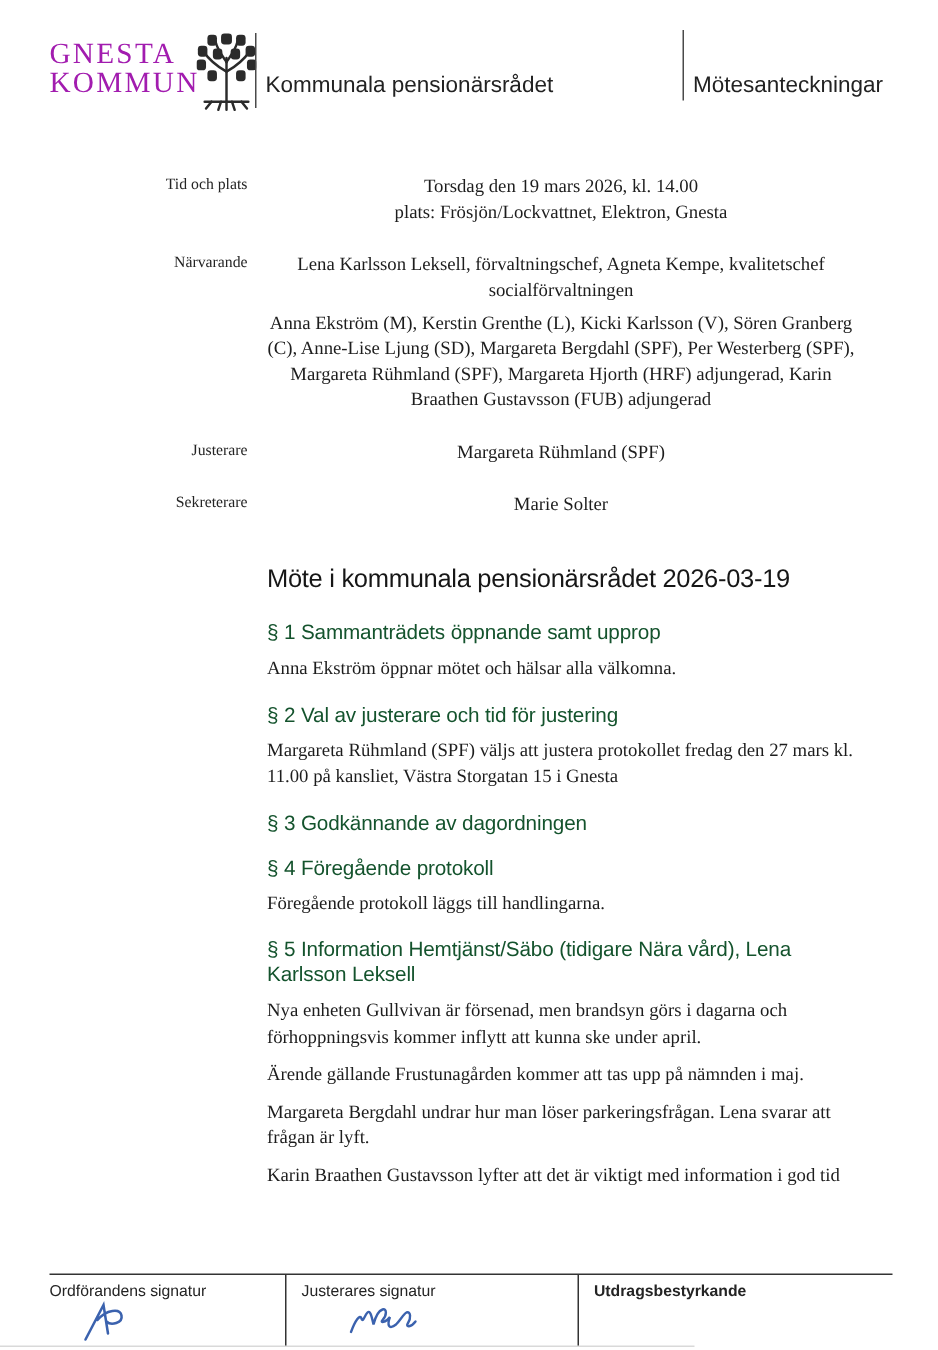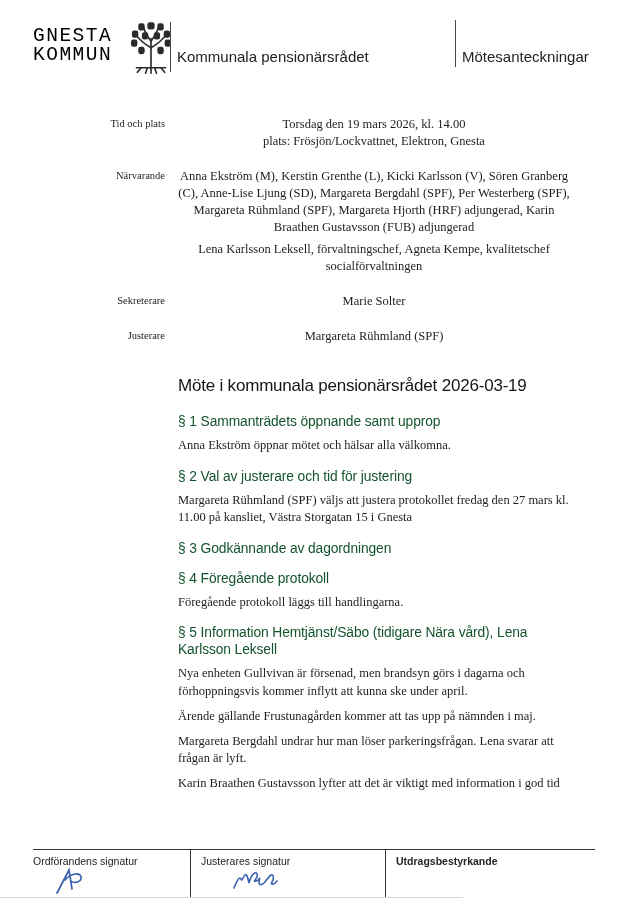--- a/index.html
+++ b/index.html
@@ -10,23 +10,23 @@
     background: #ffffff;
     color: #1c1c1c;
     font-family: "Liberation Serif", "DejaVu Serif", serif;
     overflow: hidden;
   }
 
   
   .hdr { position: absolute; left: 0; top: 0; width: 625px; height: 90px; }
   .logo-text {
     position: absolute; left: 33px; top: 27px;
-    font-family: Liberation Mono, monospace;
+    font-family: Liberation Serif, serif;
     font-size: 19.5px; line-height: 19px; letter-spacing: 1.5px;
-    color: #000000; font-weight: 400;
+    color: #a21caf; font-weight: 400;
   }
   .tree { position: absolute; left: 131px; top: 22px; }
   .vline { position: absolute; width: 1px; background: #4a4a4a; }
   .v1 { left: 170px; top: 22px; height: 50px; }
   .v2 { left: 455px; top: 20px; height: 47px; }
   .hdr-title {
     position: absolute; font-family: "Liberation Sans", sans-serif;
     font-size: 15px; color: #222; white-space: nowrap;
   }
   .committee { left: 177px; top: 48px; }
@@ -129,40 +129,40 @@
 
             <div class="meta-p">Torsdag den 19 mars 2026, kl. 14.00
 plats: Frösjön/Lockvattnet, Elektron, Gnesta</div>
           </div>
       </div>
 
       <div class="meta-row">
         <div class="meta-label">Närvarande</div>
         <div class="meta-value">
 
+            <div class="meta-p">Lena Karlsson Leksell, förvaltningschef, Agneta Kempe, kvalitetschef socialförvaltningen</div>
+
             <div class="meta-p">Anna Ekström (M), Kerstin Grenthe (L), Kicki Karlsson (V), Sören Granberg (C), Anne-Lise Ljung (SD), Margareta Bergdahl (SPF), Per Westerberg (SPF), Margareta Rühmland (SPF), Margareta Hjorth (HRF) adjungerad, Karin Braathen Gustavsson (FUB) adjungerad</div>
-
-            <div class="meta-p">Lena Karlsson Leksell, förvaltningschef, Agneta Kempe, kvalitetschef socialförvaltningen</div>
-          </div>
-      </div>
-
+          </div>
+      </div>
+
+
+      <div class="meta-row">
+        <div class="meta-label">Justerare</div>
+        <div class="meta-value">
+
+            <div class="meta-p">Margareta Rühmland (SPF)</div>
+          </div>
+      </div>
 
       <div class="meta-row">
         <div class="meta-label">Sekreterare</div>
         <div class="meta-value">
 
             <div class="meta-p">Marie Solter</div>
-          </div>
-      </div>
-
-      <div class="meta-row">
-        <div class="meta-label">Justerare</div>
-        <div class="meta-value">
-
-            <div class="meta-p">Margareta Rühmland (SPF)</div>
           </div>
       </div>
     </div>
 
   <div class="main">
     <h1 class="doc-title">Möte i kommunala pensionärsrådet 2026-03-19</h1>
     <div>
 
         <div class="section">
           <h2>§ 1 Sammanträdets öppnande samt upprop</h2>

